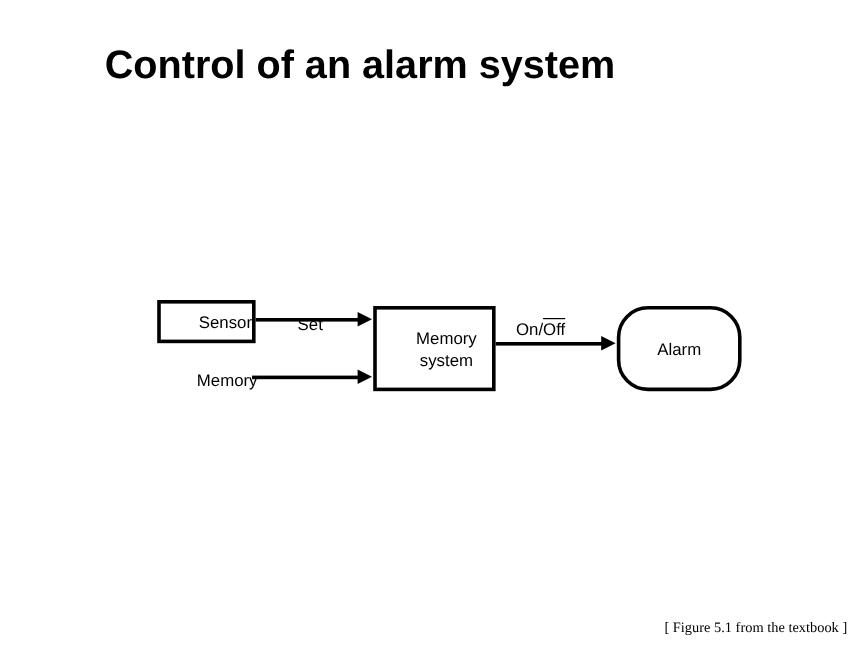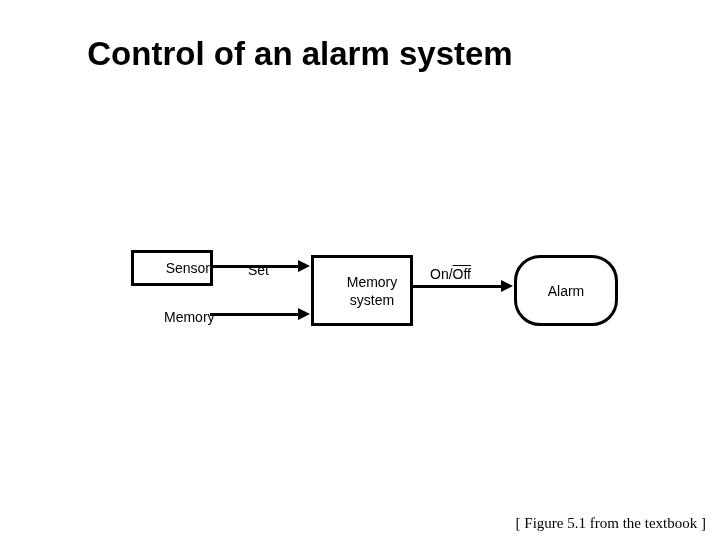--- a/index.html
+++ b/index.html
@@ -158,21 +158,21 @@
   .overbar {
     text-decoration: overline;
   }
 
   
   #footnote {
     position: absolute;
     right: 14px;
     bottom: 8px;
     font-family: "Liberation Serif", serif;
-    font-size: 15px;
+    font-size: 12px;
     line-height: 17px;
     color: #000000;
     white-space: nowrap;
   }
 </style>
 </head>
 <body>
 
 <div id="slide">
 

